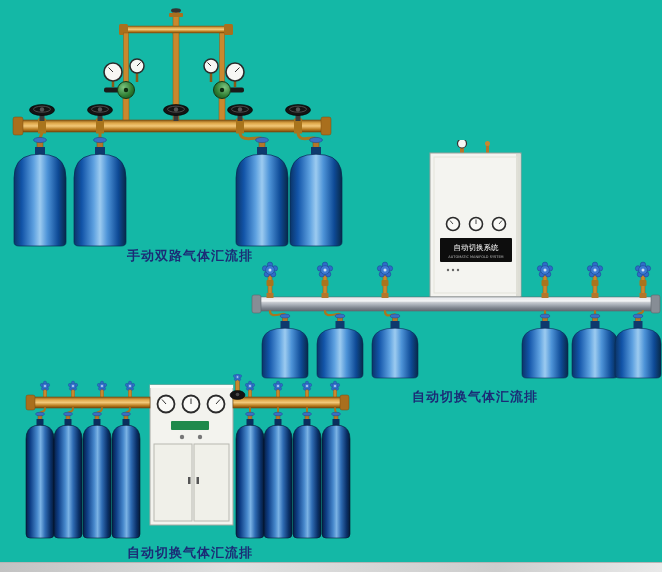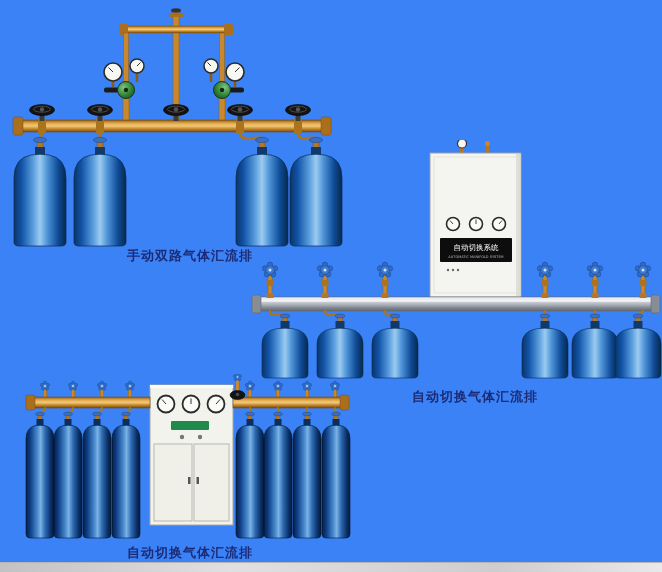--- a/index.html
+++ b/index.html
@@ -1,18 +1,18 @@
 <!DOCTYPE html>
 <html><head>
 <meta charset="utf-8">
 <style>
   * { margin:0; padding:0; box-sizing:border-box; }
   html,body { background:#ffffff; }
   body { font-family:"DejaVu Sans", sans-serif; }
-  .page { position:relative; width:662px; height:572px; background:#3b82f6; overflow:hidden; }
+  .page { position:relative; width:662px; height:572px; background:#14b8a6; overflow:hidden; }
   .fig-svg { position:absolute; display:block; }
   .caption { position:absolute; text-align:center; font-weight:bold; font-size:13px;
              letter-spacing:1px; color:#1b2b76; white-space:nowrap; }
   .bottom-strip { position:absolute; left:0; top:562px; width:662px; height:10px;
                   background:linear-gradient(to right,#c2c2c2,#e0e0e0 35%,#cdcdcd 75%,#e9e9e9);
                   border-top:1px solid #b5b5b5; }
 </style>
 </head>
 <body>
 

